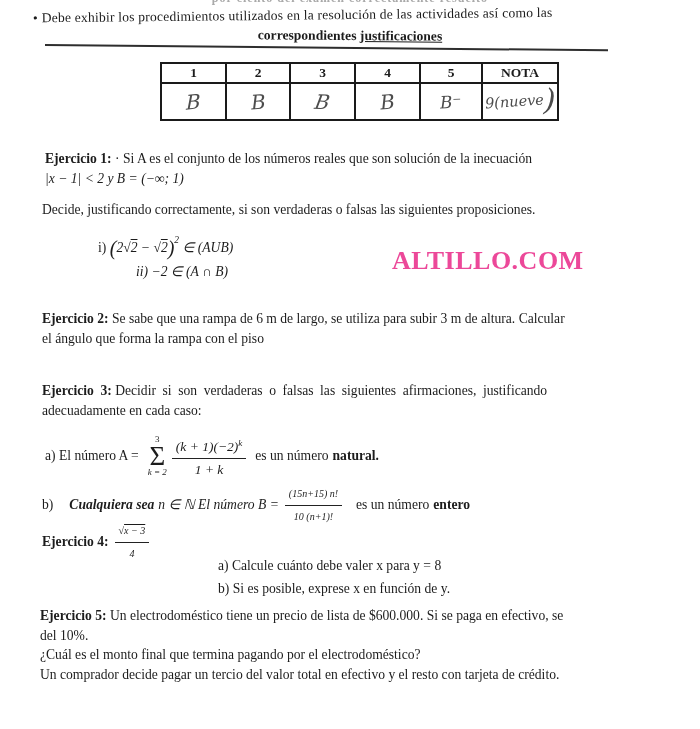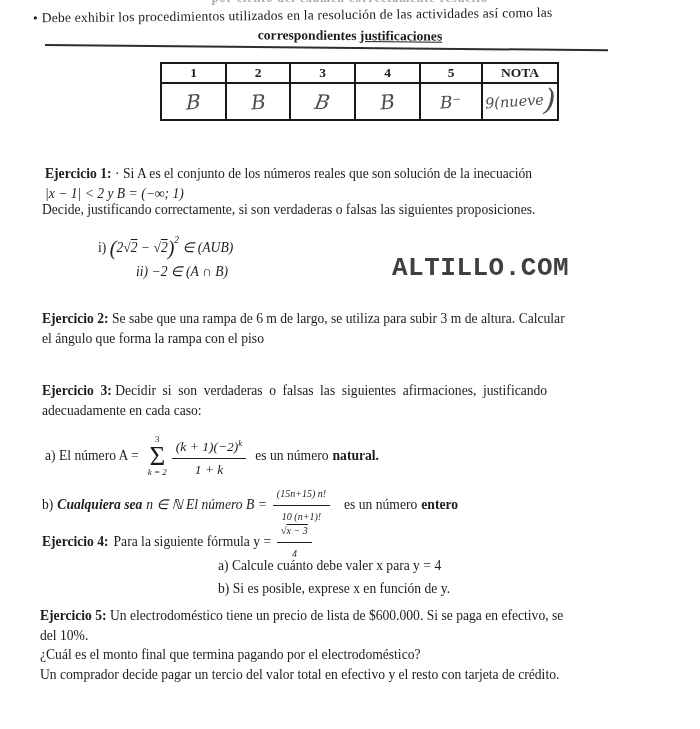--- a/index.html
+++ b/index.html
@@ -62,22 +62,22 @@
   .sigma-bot { font-size:9px; font-style:italic; }
   .frac { display:inline-block; text-align:center; vertical-align:middle; }
   .frac .num { display:block; border-bottom:1.3px solid #222; padding:0 4px 1px; }
   .frac .den { display:block; padding-top:1px; }
   .frac-lg { font-size:13.5px; font-style:italic; }
   .frac-lg sup { font-size:9px; vertical-align:5px; font-style:italic; }
   .frac-sm { font-size:10px; font-style:italic; margin:0 6px; }
   .sqrt-line { text-decoration:overline; }
 
   .watermark {
-    left:392px; top:253px; font-family:Liberation Mono, monospace;
-    font-weight:800; font-size:26px; letter-spacing:0.5px; color:#404040;
+    left:392px; top:246px; font-family:Liberation Serif, serif;
+    font-weight:800; font-size:26px; letter-spacing:0.5px; color:#ec4899;
   }
   .just { word-spacing:3.2px; }
 </style>
 </head>
 <body>
 
 <div class="page">
 
   <div class="abs top-clip">
     <span>por ciento del examen correctamente resuelto</span>
@@ -115,21 +115,21 @@
       <td><span class="hw hw1">B</span></td>
       <td><span class="hw hw2">B</span></td>
       <td><span class="hw hw3">B</span></td>
       <td><span class="hw hw4">B</span></td>
       <td><span class="hw hw5">B⁻</span></td>
       <td><span class="hw hw-nota"><span>9(nueve</span><span class="hw-paren">)</span></span></td>
     </tr>
   </tbody>
     </table>
 
-  <div class="abs body-text" style="left:45px; top:149px; width:630px;margin-top:15px;">
+  <div class="abs body-text" style="left:45px; top:149px; width:630px;">
     <span class="lbl">Ejercicio 1:</span>
     <span>· Si A es el conjunto de los números reales que son solución de la inecuación</span>
     <div class="mi">|x − 1| &lt; 2 y B = (−∞; 1)</div>
   </div>
   <div class="abs body-text" style="left:42px; top:200px; width:640px;">Decide, justificando correctamente, si son verdaderas o falsas las siguientes proposiciones.</div>
 
   <div class="abs body-text" style="left:98px; top:230px;">
     <span>i)</span>
     <span class="mi">
       <span class="bp">(</span><span>2√</span><span class="rad">2</span><span> − √</span><span class="rad">2</span><span class="bp">)</span><sup class="s2">2</sup>
@@ -162,39 +162,38 @@
     <span class="frac frac-lg">
       <span class="num"><span>(k + 1)(−2)</span><sup>k</sup></span>
       <span class="den">1 + k</span>
     </span>
     <span style="margin-left:9px;">es un número</span>
     <span class="lbl" style="margin-left:4px;">natural.</span>
   </div>
 
   <div class="abs mathrow body-text" style="left:42px; top:490px; height:30px;">
     <span>b)</span>
-    <span class="mi lbl" style="margin-left:4px;text-align:center;">Cualquiera sea</span>
+    <span class="mi lbl" style="margin-left:16px;text-align:center;">Cualquiera sea</span>
     <span class="mi" style="margin-left:4px;">n ∈ ℕ El número  B =</span>
     <span class="frac frac-sm">
       <span class="num">(15n+15) n!</span>
       <span class="den">10 (n+1)!</span>
     </span>
     <span style="margin-left:8px;">es un número</span>
     <span class="lbl" style="margin-left:4px;">entero</span>
   </div>
 
   <div class="abs mathrow body-text" style="left:42px; top:527px; height:30px;">
     <span class="lbl">Ejercicio 4:</span>
-    <span style="margin-left:5px;">Para la siguiente fórmula y =</span>
     <span class="frac frac-sm">
       <span class="num"><span>√</span><span class="sqrt-line">x − 3</span></span>
       <span class="den">4</span>
     </span>
   </div>
-  <div class="abs body-text" style="left:218px; top:556px;">a) Calcule cuánto debe valer x para y = 4</div>
+  <div class="abs body-text" style="left:218px; top:556px;">a) Calcule cuánto debe valer x para y = 8</div>
   <div class="abs body-text" style="left:218px; top:579px;">b) Si es posible, exprese x en función de y.</div>
 
   <div class="abs body-text" style="left:40px; top:606px; width:638px; line-height:19.5px;">
     <div>
       <span class="lbl">Ejercicio 5:</span>
       <span>Un electrodoméstico tiene un precio de lista de $600.000. Si se paga en efectivo, se</span>
     </div>
     <div>del 10%.</div>
     <div>¿Cuál es el monto final que termina pagando por el electrodoméstico?</div>
     <div>Un comprador decide pagar un tercio del valor total en efectivo y el resto con tarjeta de crédito.</div>

